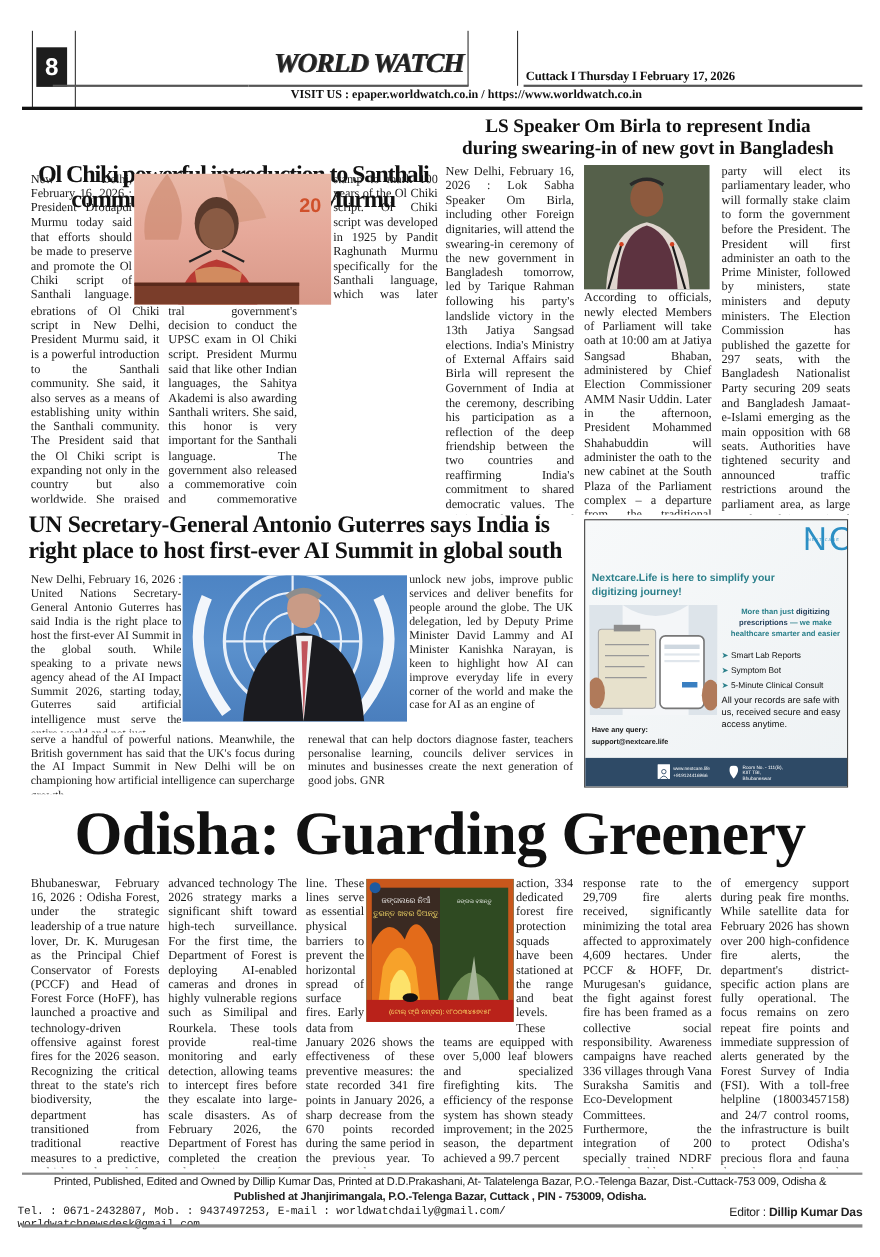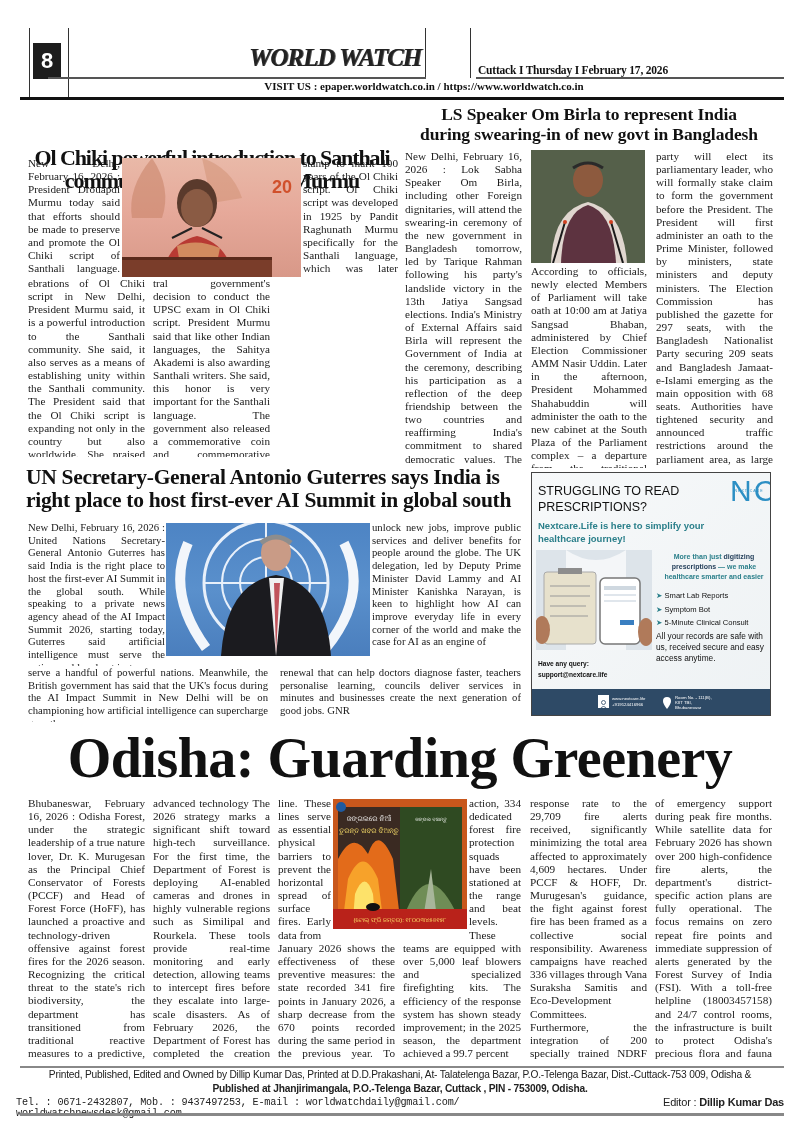--- a/index.html
+++ b/index.html
@@ -163,29 +163,25 @@
     </svg>
   </div>
 
   <div class="col" style="left:372px;top:521px;width:149px;height:145px;line-height:12.7px;font-size:10.7px;">unlock new jobs, improve public services and deliver benefits for people around the globe. The UK delegation, led by Deputy Prime Minister David Lammy and AI Minister Kanishka Narayan, is keen to highlight how AI can improve everyday life in every corner of the world and make the case for AI as an engine of</div>
 
   <div class="col" style="left:28px;top:666px;width:240px;height:56px;line-height:12.7px;font-size:10.7px;">serve a handful of powerful nations. Meanwhile, the British government has said that the UK's focus during the AI Impact Summit in New Delhi will be on championing how artificial intelligence can supercharge growth,</div>
   <div class="col" style="left:280px;top:666px;width:241px;height:56px;line-height:12.7px;font-size:10.7px;">renewal that can help doctors diagnose faster, teachers personalise learning, councils deliver services in minutes and businesses create the next generation of good jobs. GNR</div>
 </div>
 
 <div class="ad">
-  <div class="abs" style="left:6px;top:10px;font-size:12.5px;color:#111;line-height:16px;">
-    <div>STRUGGLING TO READ</div>
-    <div>PRESCRIPTIONS?</div>
-  </div>
   <div class="abs" style="left:198px;top:6px;width:38px;text-align:center;">
     <div style="font-size:30px;font-weight:normal;color:#2c8fc4;letter-spacing:2px;line-height:24px;">NC</div>
     <div style="font-size:3.5px;color:#2c8fc4;margin-top:-14px;letter-spacing:1px;">NEXT CARE</div>
   </div>
-  <div class="abs" style="left:6px;top:46px;width:200px;font-size:9.5px;font-weight:bold;color:#2a7f8a;line-height:13px;">Nextcare.Life is here to simplify your healthcare journey!</div>
+  <div class="abs" style="left:6px;top:46px;width:200px;font-size:9.5px;font-weight:bold;color:#2a7f8a;line-height:13px;">Nextcare.Life is here to simplify your digitizing journey!</div>
 
   <div class="abs" style="left:4px;top:77px;width:116px;height:100px;background:linear-gradient(180deg,#c9d3db 0%,#eef1f3 100%);overflow:hidden;">
     <svg width="116" height="100" viewBox="0 0 116 100">
       <rect x="0" y="0" width="116" height="100" fill="#dde4ea"></rect>
       <path d="M30 0 Q60 20 90 0 L90 100 L30 100 Z" fill="#f4f6f8"></path>
       <rect x="8" y="22" width="52" height="72" rx="3" fill="#e7e1cc" stroke="#aaa" stroke-width="1"></rect>
       <rect x="22" y="18" width="24" height="6" fill="#8d8d8d"></rect>
       <line x1="14" y1="36" x2="54" y2="36" stroke="#999" stroke-width="1"></line>
       <line x1="14" y1="46" x2="54" y2="46" stroke="#999" stroke-width="1"></line>
       <line x1="14" y1="56" x2="50" y2="56" stroke="#999" stroke-width="1"></line>

